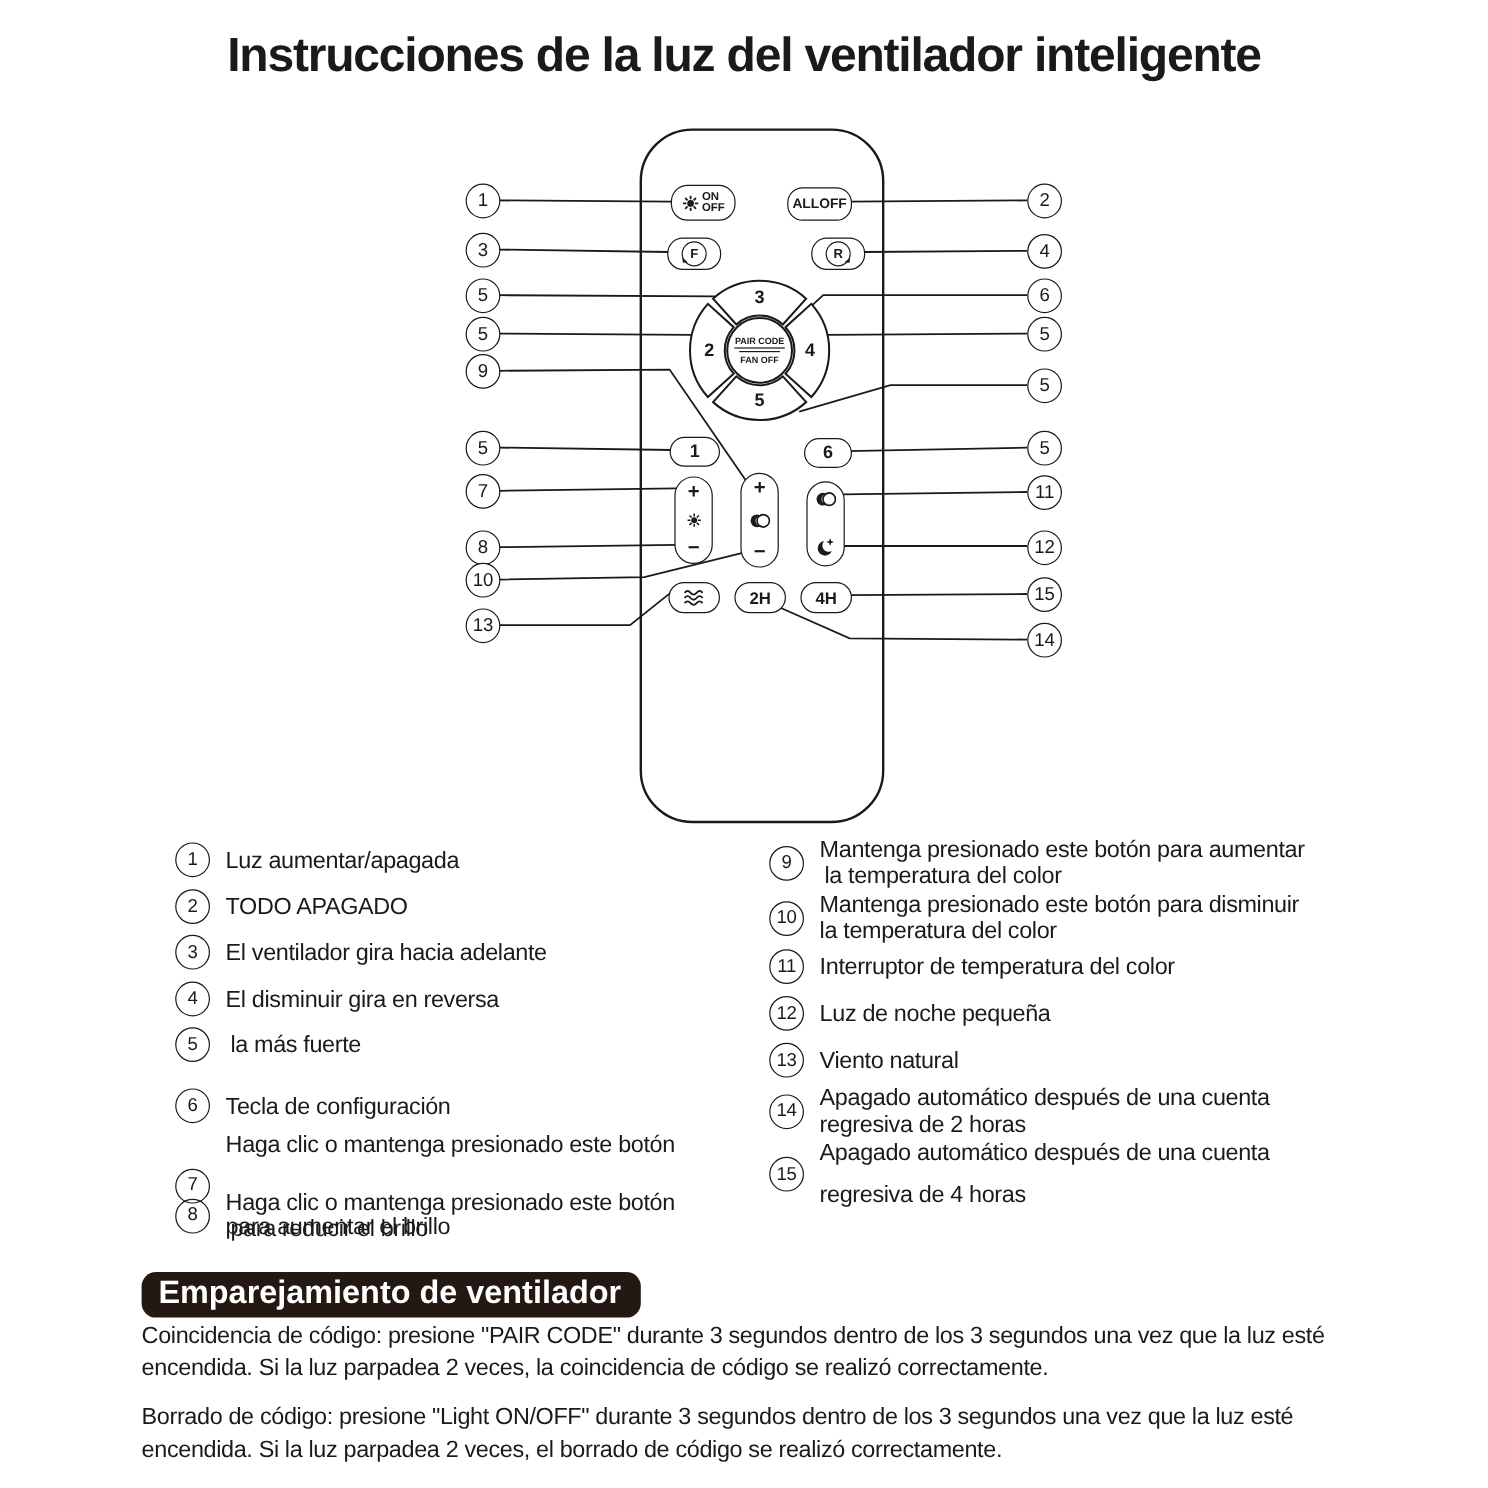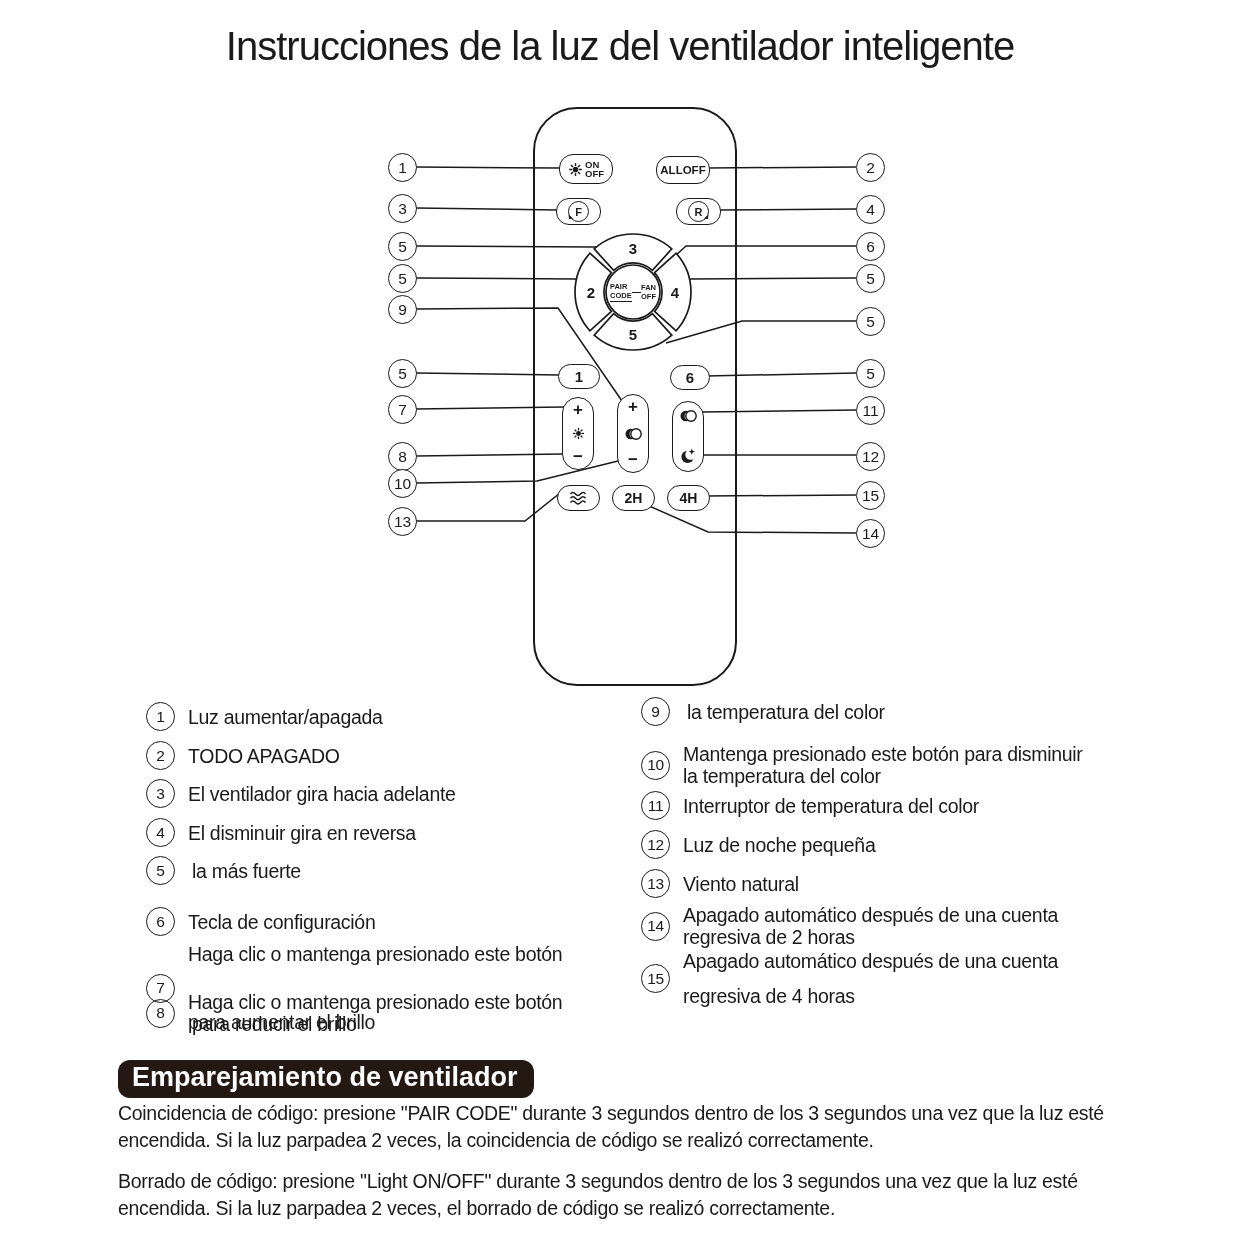--- a/index.html
+++ b/index.html
@@ -1,19 +1,19 @@
 <!DOCTYPE html>
 <html><head>
 <meta charset="utf-8">
 <style>
   html,body{margin:0;padding:0;background:#fff;}
   .page{position:relative;width:1240px;height:1240px;background:#fff;overflow:hidden;
         font-family:"Liberation Sans","DejaVu Sans",sans-serif;color:#1a1a1a;}
   .title{position:absolute;top:24px;left:0;width:100%;text-align:center;
-         font-size:40px;font-weight:normal;letter-spacing:-1px;}
+         font-size:40px;font-weight:bold;letter-spacing:-1px;}
   
   .remote-body{position:absolute;left:533px;top:107px;width:200px;height:575px;
                border:2px solid #1a1a1a;border-radius:44px;background:#fff;z-index:0;}
   .lines{position:absolute;left:0;top:0;width:1240px;height:1240px;z-index:1;pointer-events:none;}
   .lines line,.lines polyline{stroke:#1a1a1a;stroke-width:1.5;fill:none;}
   .co{position:absolute;width:27px;height:27px;border:1.7px solid #1a1a1a;border-radius:50%;
       background:#fff;display:flex;align-items:center;justify-content:center;
       font-size:15.5px;z-index:2;}
   .pill{position:absolute;border:1.7px solid #1a1a1a;background:#fff;display:flex;
         align-items:center;justify-content:center;z-index:2;border-radius:13px;}
@@ -28,21 +28,21 @@
             display:flex;align-items:center;justify-content:center;font-size:11px;font-weight:bold;}
   .rot-arrow{position:absolute;width:0;height:0;border:3.5px solid transparent;}
   .rot-arrow.fwd{left:-3px;bottom:-1px;border-top-color:#1a1a1a;transform:rotate(40deg);}
   .rot-arrow.rev{right:-3px;bottom:-1px;border-top-color:#1a1a1a;transform:rotate(-40deg);}
   .dpad{position:absolute;left:572px;top:231px;width:122px;height:122px;z-index:2;}
   .dpad svg{position:absolute;left:0;top:0;}
   .dpad path{fill:#fff;stroke:#1a1a1a;stroke-width:1.7;}
   .dpad circle{fill:#fff;stroke:#1a1a1a;stroke-width:1.7;}
   .dpad-num{position:absolute;transform:translate(-50%,-50%);font-size:15px;font-weight:600;}
   .dpad-center{position:absolute;left:61px;top:61px;transform:translate(-50%,-50%);
-               display:flex;flex-direction:row;align-items:center;width:46px;}
+               display:flex;flex-direction:column;align-items:center;width:46px;}
   .dpad-center .l1{font-size:7.5px;font-weight:bold;border-bottom:1.5px solid #1a1a1a;padding-bottom:1px;}
   .dpad-center .div{width:34px;height:0;border-bottom:1.3px solid #1a1a1a;margin:2px 0;}
   .dpad-center .l2{font-size:7.5px;font-weight:bold;}
   .timer-txt{font-size:14px;font-weight:bold;}
   
   .lrow{position:absolute;display:flex;align-items:center;gap:13px;
         font-size:19.5px;line-height:22px;letter-spacing:-0.3px;z-index:2;}
   .lco{flex:none;width:27px;height:27px;border:1.8px solid #1a1a1a;border-radius:50%;
        display:flex;align-items:center;justify-content:center;font-size:15.5px;}
   
@@ -264,20 +264,21 @@
     <span class="lco">8</span>
     <span>
         <span style="display:block;">Haga clic o mantenga presionado este botón</span>
           <span style="display:block;padding-left:4px;">para reducir el brillo</span>
       </span>
   </div>
 
   <div class="lrow" style="left:641px;top:697px;">
     <span class="lco">9</span>
     <span>
+        <span style="display:block;">Mantenga presionado este botón para aumentar</span>
           <span style="display:block;padding-left:4px;">la temperatura del color</span>
       </span>
   </div>
   <div class="lrow" style="left:641px;top:743px;">
     <span class="lco">10</span>
     <span>
         <span style="display:block;">Mantenga presionado este botón para disminuir</span>
           <span style="display:block;">la temperatura del color</span>
       </span>
   </div>

